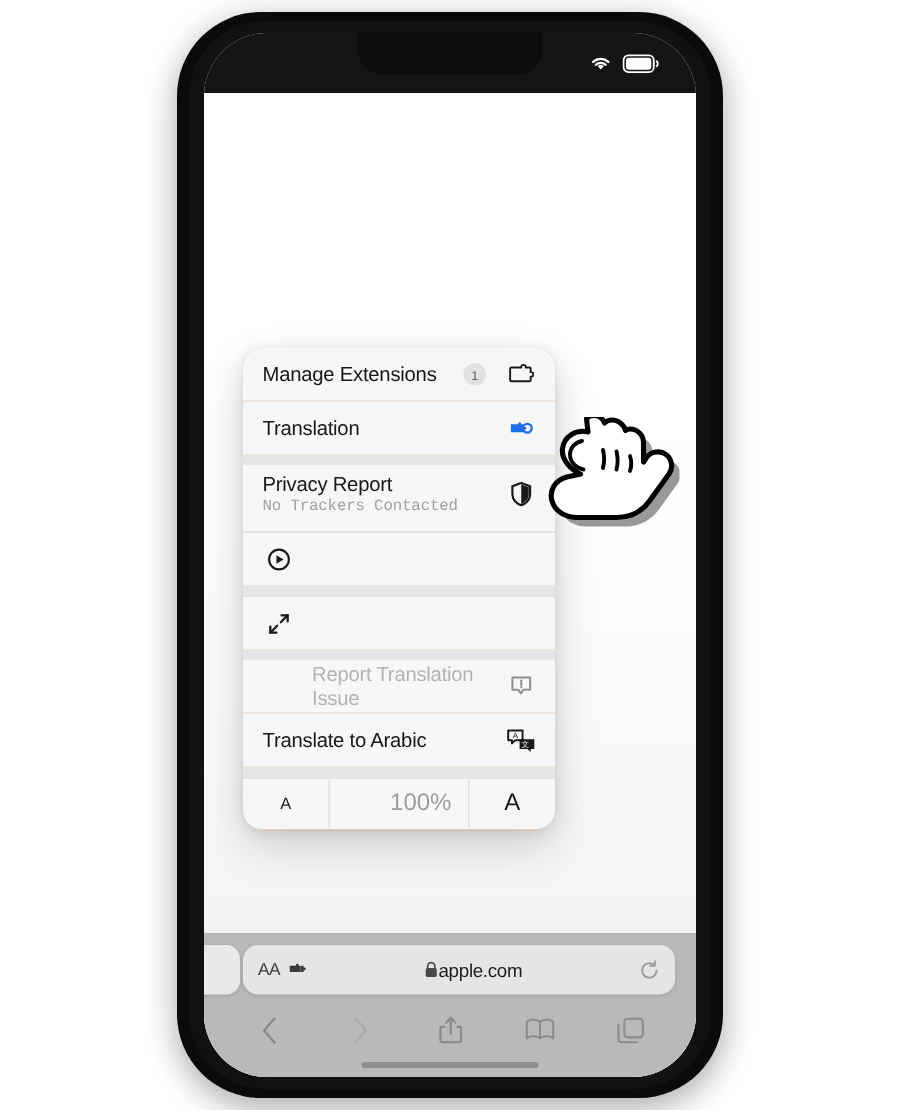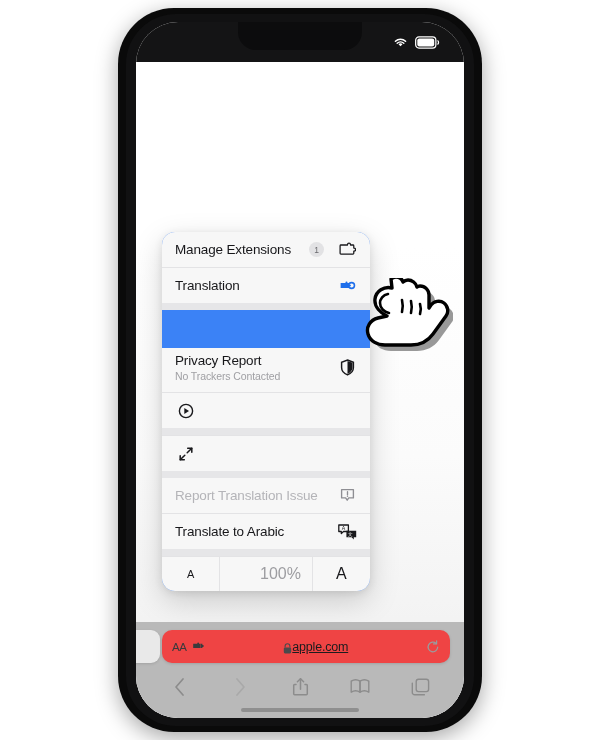--- a/index.html
+++ b/index.html
@@ -44,35 +44,35 @@
 
   
   .webpage{
     position:absolute;left:0;top:40px;right:0;bottom:0;
     background:linear-gradient(to bottom,#ffffff 0%,#ffffff 28%,#fbfbfb 60%,#f4f4f4 82%,#eeeeee 100%);
   }
 
   
   .menu{
     position:absolute;left:26px;top:210px;width:208px;
-    background:#3b82f6;
+    background:#fdba74;
     border-radius:13px;overflow:hidden;
     box-shadow:0 10px 30px rgba(0,0,0,.17),0 2px 8px rgba(0,0,0,.10);
     z-index:25;
     font-size:13.5px;
   }
   .mrow{
     position:relative;display:flex;align-items:center;
     min-height:35px;padding:0 12px 0 13px;box-sizing:border-box;
     background:#f7f7f7;
   }
   .mrow .mlabel{flex:1;color:#17171a;letter-spacing:-.15px;line-height:1.15;}
-  .mrow .msub{display:block;font-size:10.5px;color:#a0a0a4;margin-top:1px;letter-spacing:-.1px;}
-  .mrow.tall{min-height:44px;padding-bottom:5px;margin-top:38px;}
-  .mrow.dim .mlabel{color:#b4b4b8;}
+  .mrow .msub{display:block;font-size:10.5px;color:#a0a0a4;margin-top:1px;letter-spacing:-.1px;font-family:Liberation Mono, monospace;}
+  .mrow.tall{min-height:44px;padding-bottom:5px;}
+  .mrow.dim .mlabel{color:#b4b4b8;margin-left:33px;}
   .mrow .mico{width:22px;display:flex;align-items:center;justify-content:center;flex:0 0 22px;}
   .mrow .mbadge{
     width:15px;height:15px;border-radius:50%;background:#e2e2e4;
     display:flex;align-items:center;justify-content:center;
     font-size:8.5px;color:#6a6a6e;margin-right:12px;
   }
   .hair{height:1px;background:#e3e3e5;margin:0;}
   .gap{height:7px;background:#e6e6e8;}
 
   
@@ -90,28 +90,28 @@
     position:absolute;left:0;right:0;bottom:0;height:96px;
     background:#b9b9b9;z-index:30;
   }
   .tabedge{
     position:absolute;left:-14px;top:8px;width:38px;height:33px;
     background:#e9e9e9;border-radius:9px;
     box-shadow:0 1px 3px rgba(0,0,0,.12);
   }
   .urlbar{
     position:absolute;left:26px;right:14px;top:8px;height:33px;
-    background:#ef4444;border-radius:10px;
+    background:#e5e5e5;border-radius:10px;
     display:flex;align-items:center;padding:0 10px;box-sizing:border-box;
     box-shadow:0 1px 3px rgba(0,0,0,.13);
   }
   .urlbar .aa{font-size:11.5px;color:#3a3a3c;letter-spacing:-.4px;font-weight:500;}
   .urlbar .urltext{
-    flex:1;display:flex;align-items:flex-end;justify-content:center;
-    font-size:12.5px;color:#1c1c1e;letter-spacing:-.2px;text-decoration:underline;
+    flex:1;display:flex;align-items:center;justify-content:center;
+    font-size:12.5px;color:#1c1c1e;letter-spacing:-.2px;
   }
   .toolicons{
     position:absolute;left:0;right:0;top:48px;height:34px;
     display:flex;align-items:center;justify-content:space-around;
     padding:0 14px;box-sizing:border-box;
   }
   .toolicons .ti{display:flex;align-items:center;justify-content:center;width:30px;height:26px;}
   .homebar{
     position:absolute;left:50%;transform:translateX(-50%);bottom:6px;
     width:118px;height:4px;border-radius:3px;background:#8f8f8f;

